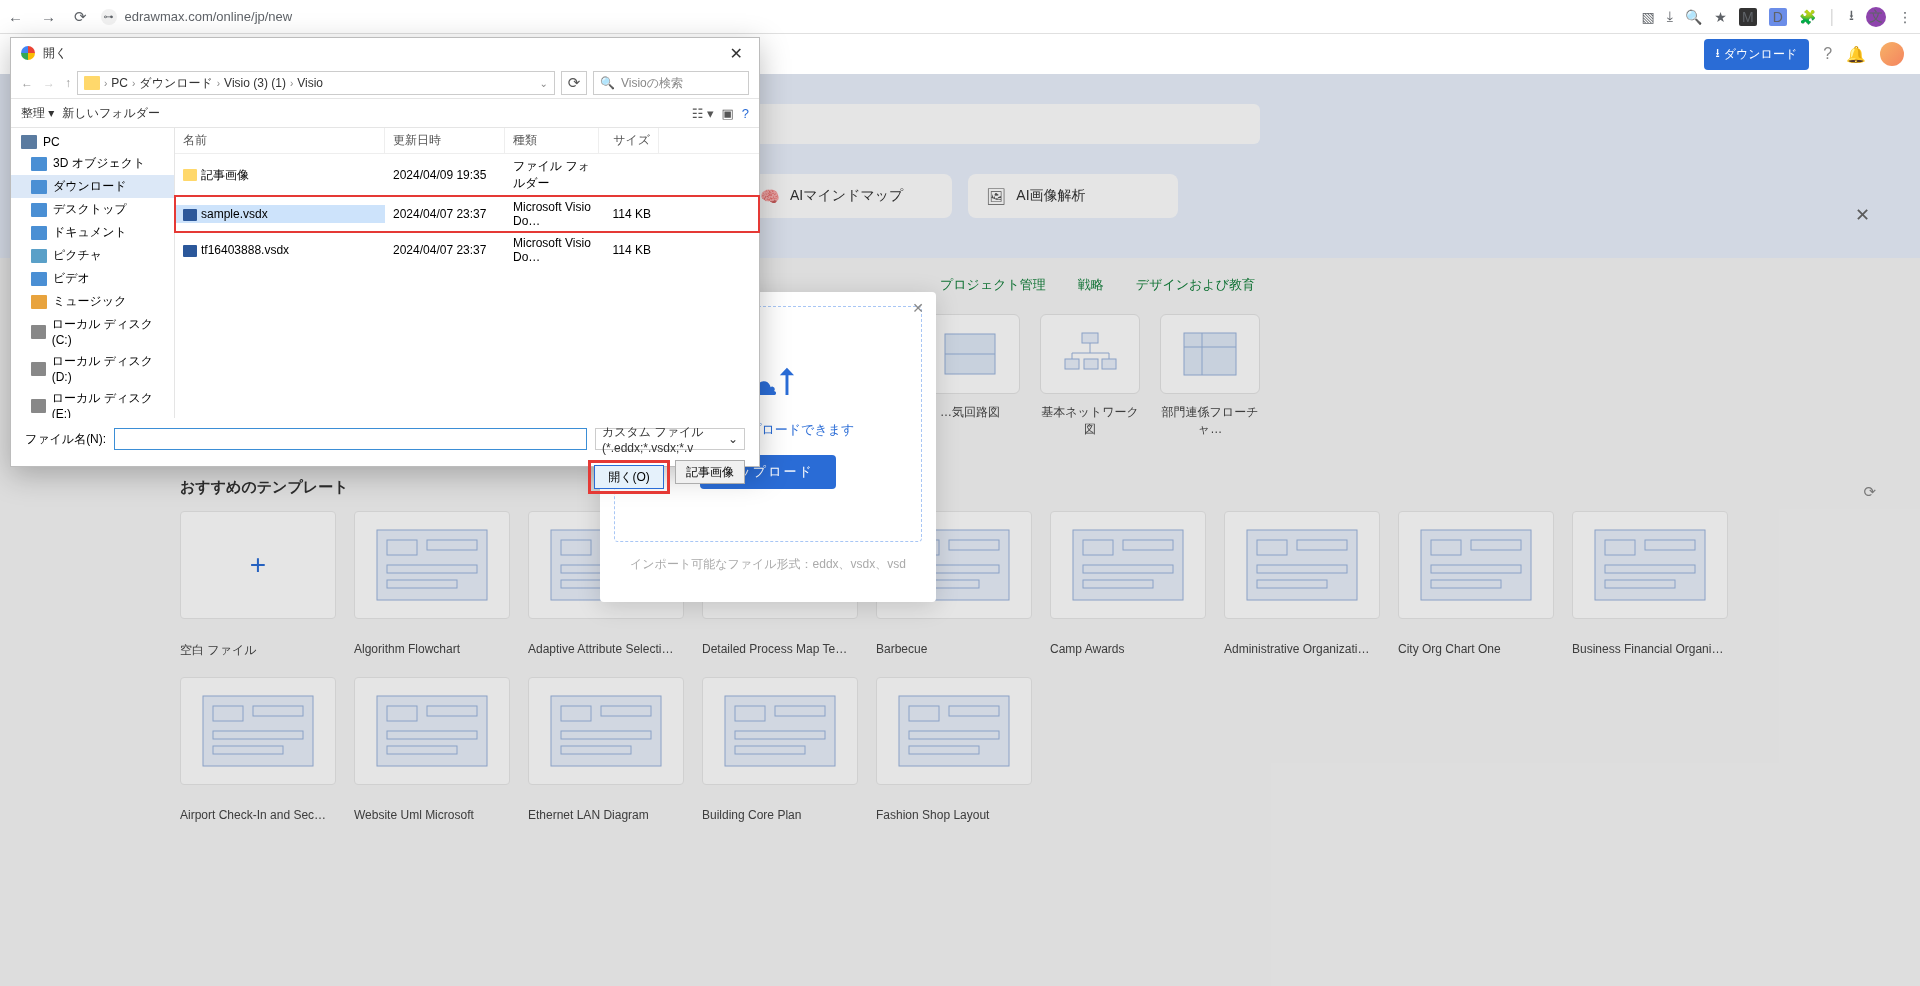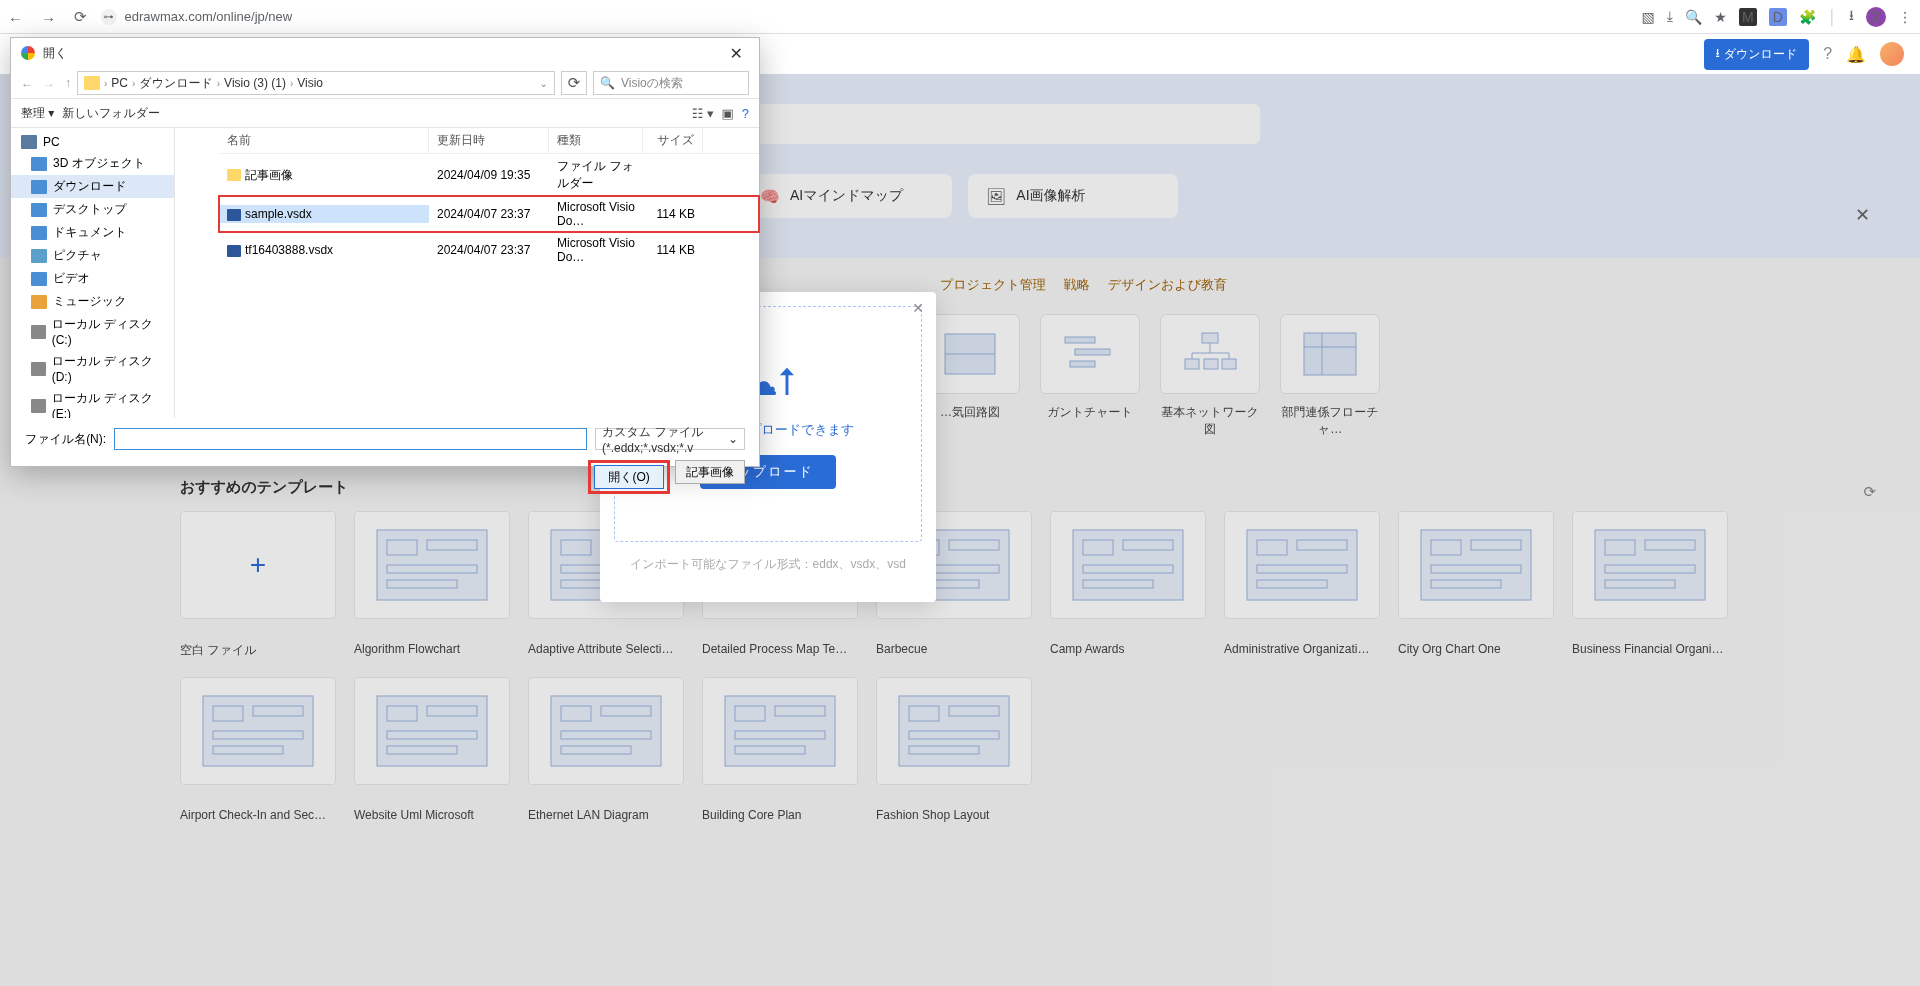--- a/index.html
+++ b/index.html
@@ -30,21 +30,21 @@
 .content{position:absolute;inset:40px 0 0 0;}
 
 
 .hero{background:#eaf1fd;padding:30px 200px 40px;position:relative;}
 .search-fake{width:600px;height:40px;background:#fff;border-radius:6px;margin:0 auto 30px;}
 .chip-row{display:flex;gap:16px;justify-content:center;}
 .chip{background:#fff;border-radius:8px;width:210px;height:44px;display:flex;align-items:center;padding:0 18px;font-size:14px;color:#333;gap:10px;}
 .chip .ci{font-size:16px;color:#555;}
 .hero .close-hero{position:absolute;right:50px;top:130px;font-size:18px;color:#666;cursor:pointer;}
 
-.cats{display:flex;gap:18px;padding:18px 0 8px;font-size:13px;color:#a16207;margin-left:940px;}
+.cats{display:flex;gap:32px;padding:18px 0 8px;font-size:13px;color:#15803d;margin-left:940px;}
 .cats span{cursor:pointer;}
 
 .tmpl-row{display:flex;gap:20px;padding:12px 0 10px 170px;}
 .tmpl{width:100px;text-align:center;font-size:12px;color:#444;}
 .tmpl .thumb{width:100px;height:80px;background:#fff;border:1px solid #e5e5e5;border-radius:6px;display:flex;align-items:center;justify-content:center;margin-bottom:10px;position:relative;}
 .tmpl .thumb svg{width:60px;height:50px;}
 
 .section-title{font-size:15px;font-weight:bold;color:#333;margin:30px 0 14px 180px;}
 .refresh{position:absolute;right:44px;margin-top:-28px;color:#888;font-size:15px;}
 
@@ -84,21 +84,21 @@
 .win .tree{width:164px;border-right:1px solid #e5e5e5;overflow-y:auto;font-size:12px;padding:4px 0;}
 .win .tree .node{display:flex;align-items:center;gap:6px;padding:3px 8px 3px 20px;cursor:pointer;}
 .win .tree .node.root{padding-left:10px;font-weight:normal;}
 .win .tree .node.sel{background:#dce8f7;}
 .win .tree .ticon{width:16px;height:14px;background:#999;border-radius:1px;}
 .win .tree .ticon.pc{background:#5a7ba0;}
 .win .tree .ticon.disk{background:#888;}
 .win .tree .ticon.blue{background:#4a8fd4;}
 .win .tree .ticon.orange{background:#e8a33d;}
 .win .tree .ticon.pic{background:#5aa0c8;}
-.win .files{flex:1;font-size:12px;margin-left:44px;}
+.win .files{flex:1;font-size:12px;}
 .win .files .hdr{display:flex;border-bottom:1px solid #eee;color:#555;}
 .win .files .hdr div{padding:4px 8px;border-right:1px solid #eee;}
 .win .files .col-name{width:210px;}
 .win .files .col-date{width:120px;}
 .win .files .col-type{width:94px;}
 .win .files .col-size{width:60px;text-align:right;}
 .win .files .row{display:flex;align-items:center;padding:2px 0;}
 .win .files .row div{padding:2px 8px;}
 .win .files .row .fic{width:14px;height:12px;background:#ffd86b;display:inline-block;margin-right:4px;vertical-align:middle;border-radius:1px;}
 .win .files .row .fic.vsd{background:#2b579a;}
@@ -178,30 +178,20 @@
 
     <div class="tmpl-row" style="margin-left:750px;">
       <div class="tmpl">
           <div class="thumb">
             <svg class="mini">
               <rect x="5" y="5" width="50" height="40"></rect>
               <line x1="5" y1="25" x2="55" y2="25"></line>
             </svg>
           </div>
           <div>…気回路図</div>
-        </div>
-      <div class="tmpl">
-          <div class="thumb">
-            <svg class="mini">
-              <rect x="5" y="8" width="30" height="6"></rect>
-              <rect x="15" y="20" width="35" height="6"></rect>
-              <rect x="10" y="32" width="25" height="6"></rect>
-            </svg>
-          </div>
-          <div>ガントチャート</div>
         </div>
       <div class="tmpl">
           <div class="thumb">
             <svg class="mini org">
               <rect x="22" y="4" width="16" height="10"></rect>
               <rect x="5" y="30" width="14" height="10"></rect>
               <rect x="24" y="30" width="14" height="10"></rect>
               <rect x="42" y="30" width="14" height="10"></rect>
               <line x1="30" y1="14" x2="30" y2="24"></line>
               <line x1="12" y1="30" x2="12" y2="24"></line>

